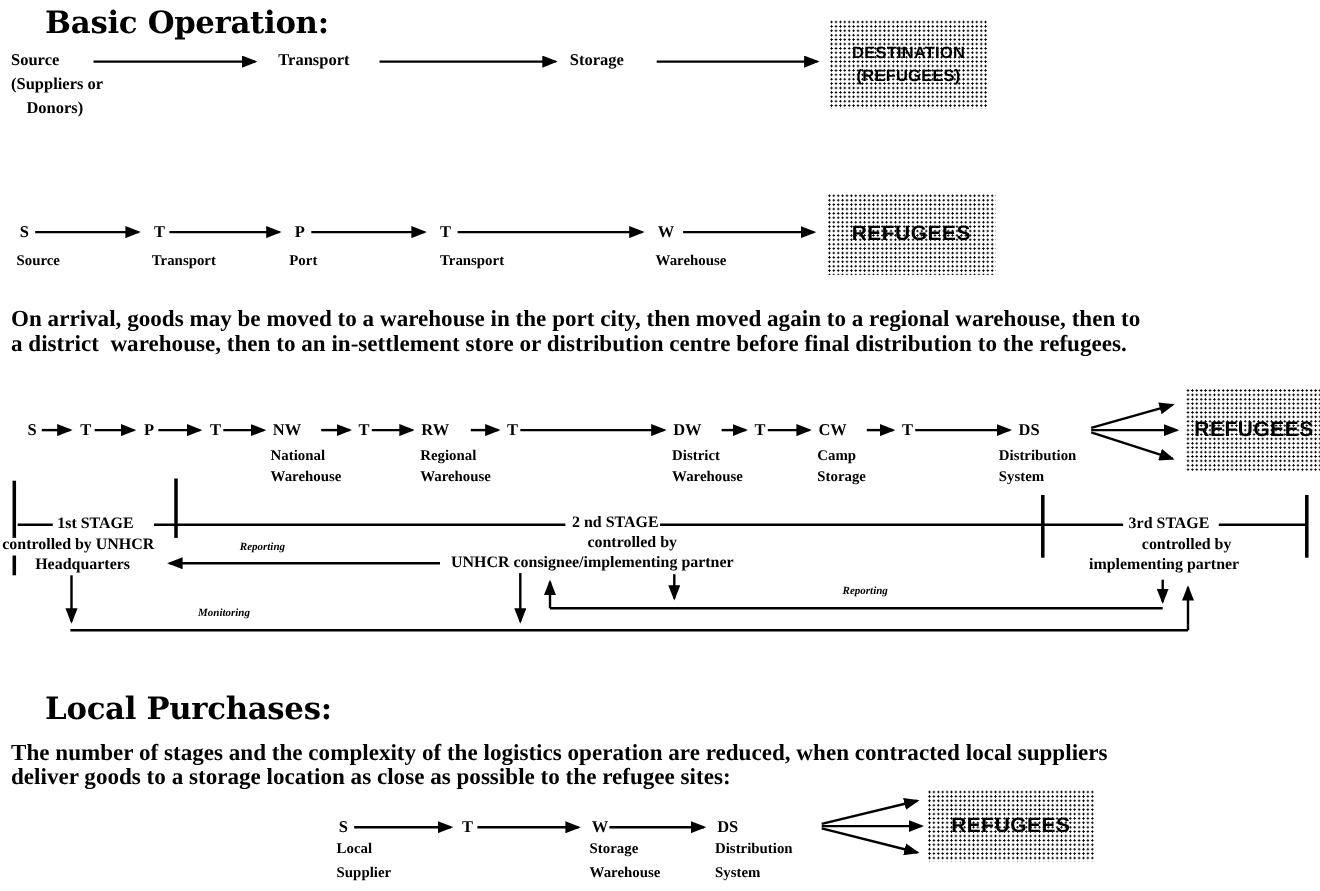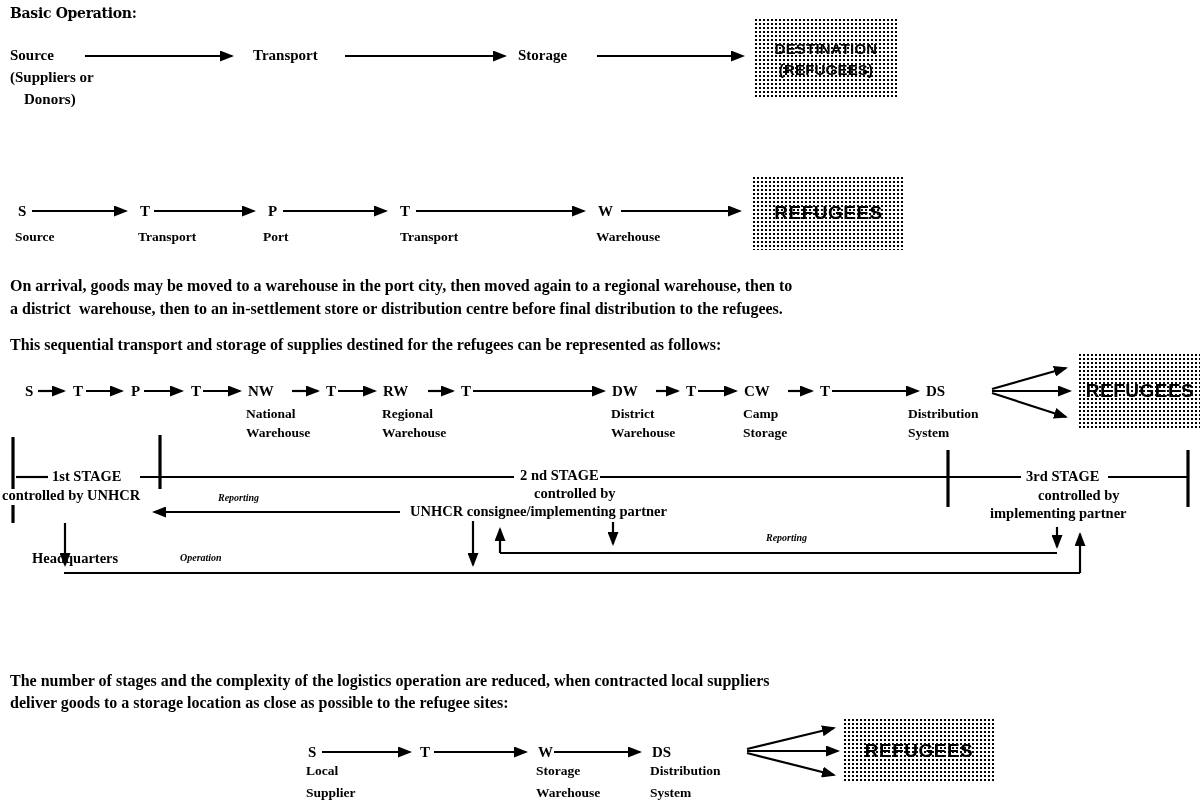--- a/index.html
+++ b/index.html
@@ -1,24 +1,24 @@
 <!DOCTYPE html>
 <html><head>
 <meta charset="utf-8">
 <style>
   html,body{margin:0;padding:0;background:#ffffff;}
   .page{position:relative;width:1200px;height:810px;background:#ffffff;overflow:hidden;
         font-family:"Liberation Serif",serif;color:#000;}
   .abs{position:absolute;white-space:pre;line-height:1.15;}
-  .h{font-size:14px;font-weight:700;font-family:"DejaVu Serif",serif;letter-spacing:-0.3px;}
+  .h{font-size:28px;font-weight:700;font-family:"DejaVu Serif",serif;letter-spacing:-0.3px;margin-left:31px;}
   .t{font-size:15px;font-weight:700;}
   .lab{font-size:13.5px;font-weight:700;}
   .st{font-size:14.5px;font-weight:700;}
   .it{font-size:10px;font-weight:700;font-style:italic;}
-  .para{font-size:16px;font-weight:700;}
+  .para{font-size:21px;font-weight:700;}
   .dotbox{position:absolute;background-color:#ffffff;
           background-image:radial-gradient(circle,#000 0.8px,rgba(0,0,0,0) 0.95px);
           background-size:4px 4px;
           display:flex;flex-direction:column;align-items:center;justify-content:center;
           font-family:"Liberation Sans",sans-serif;font-weight:700;color:#000;}
   .boxtext{font-size:19px;letter-spacing:0.5px;}
   .boxtext2{font-size:15px;line-height:21px;letter-spacing:0.2px;}
   svg.connectors{position:absolute;left:0;top:0;}
 </style>
 </head>
@@ -116,21 +116,20 @@
   <div class="abs lab" style="left:138px;top:229px;">Transport</div>
   <div class="abs lab" style="left:263px;top:229px;">Port</div>
   <div class="abs lab" style="left:400px;top:229px;">Transport</div>
   <div class="abs lab" style="left:596px;top:229px;">Warehouse</div>
   <div class="dotbox" style="left:752px;top:176px;width:153px;height:74px;">
     <div class="boxtext">REFUGEES</div>
   </div>
 
   <div class="abs para" style="left:10px;top:277px;">On arrival, goods may be moved to a warehouse in the port city, then moved again to a regional warehouse, then to</div>
   <div class="abs para" style="left:10px;top:300px;text-align:center;">a district  warehouse, then to an in-settlement store or distribution centre before final distribution to the refugees.</div>
-  <div class="abs para" style="left:10px;top:336px;">This sequential transport and storage of supplies destined for the refugees can be represented as follows:</div>
 
   <div class="abs t" style="left:25px;top:383px;">S</div>
   <div class="abs t" style="left:73px;top:383px;">T</div>
   <div class="abs t" style="left:131px;top:383px;">P</div>
   <div class="abs t" style="left:191px;top:383px;">T</div>
   <div class="abs t" style="left:248px;top:383px;">NW</div>
   <div class="abs t" style="left:326px;top:383px;">T</div>
   <div class="abs t" style="left:383px;top:383px;">RW</div>
   <div class="abs t" style="left:461px;top:383px;">T</div>
   <div class="abs t" style="left:612px;top:383px;">DW</div>
@@ -149,32 +148,33 @@
   <div class="abs lab" style="left:743px;top:425px;">Storage</div>
   <div class="abs lab" style="left:908px;top:406px;">Distribution</div>
   <div class="abs lab" style="left:908px;top:425px;">System</div>
 
   <div class="dotbox" style="left:1078px;top:353px;width:124px;height:75px;">
     <div class="boxtext">REFUGEES</div>
   </div>
 
   <div class="abs st" style="left:52px;top:468px;">1st STAGE</div>
   <div class="abs st" style="left:2px;top:487px;">controlled by UNHCR</div>
-  <div class="abs st" style="left:32px;top:505px;margin-top:45px;">Headquarters</div>
+  <div class="abs st" style="left:32px;top:505px;">Headquarters</div>
   <div class="abs st" style="left:520px;top:467px;">2 nd STAGE</div>
   <div class="abs st" style="left:534px;top:485px;">controlled by</div>
   <div class="abs st" style="left:410px;top:503px;">UNHCR consignee/implementing partner</div>
   <div class="abs st" style="left:1026px;top:468px;">3rd STAGE</div>
   <div class="abs st" style="left:1038px;top:487px;">controlled by</div>
   <div class="abs st" style="left:990px;top:505px;">implementing partner</div>
 
   <div class="abs it" style="left:218px;top:492px;">Reporting</div>
   <div class="abs it" style="left:766px;top:532px;">Reporting</div>
-  <div class="abs it" style="left:180px;top:552px;">Operation</div>
+  <div class="abs it" style="left:180px;top:552px;">Monitoring</div>
 
+  <div class="abs h" style="left:10px;top:629px;">Local Purchases:</div>
   <div class="abs para" style="left:10px;top:672px;">The number of stages and the complexity of the logistics operation are reduced, when contracted local suppliers</div>
   <div class="abs para" style="left:10px;top:694px;">deliver goods to a storage location as close as possible to the refugee sites:</div>
 
   <div class="abs t" style="left:308px;top:744px;">S</div>
   <div class="abs t" style="left:420px;top:744px;">T</div>
   <div class="abs t" style="left:538px;top:744px;">W</div>
   <div class="abs t" style="left:652px;top:744px;">DS</div>
 
   <div class="abs lab" style="left:306px;top:763px;">Local</div>
   <div class="abs lab" style="left:306px;top:785px;">Supplier</div>

